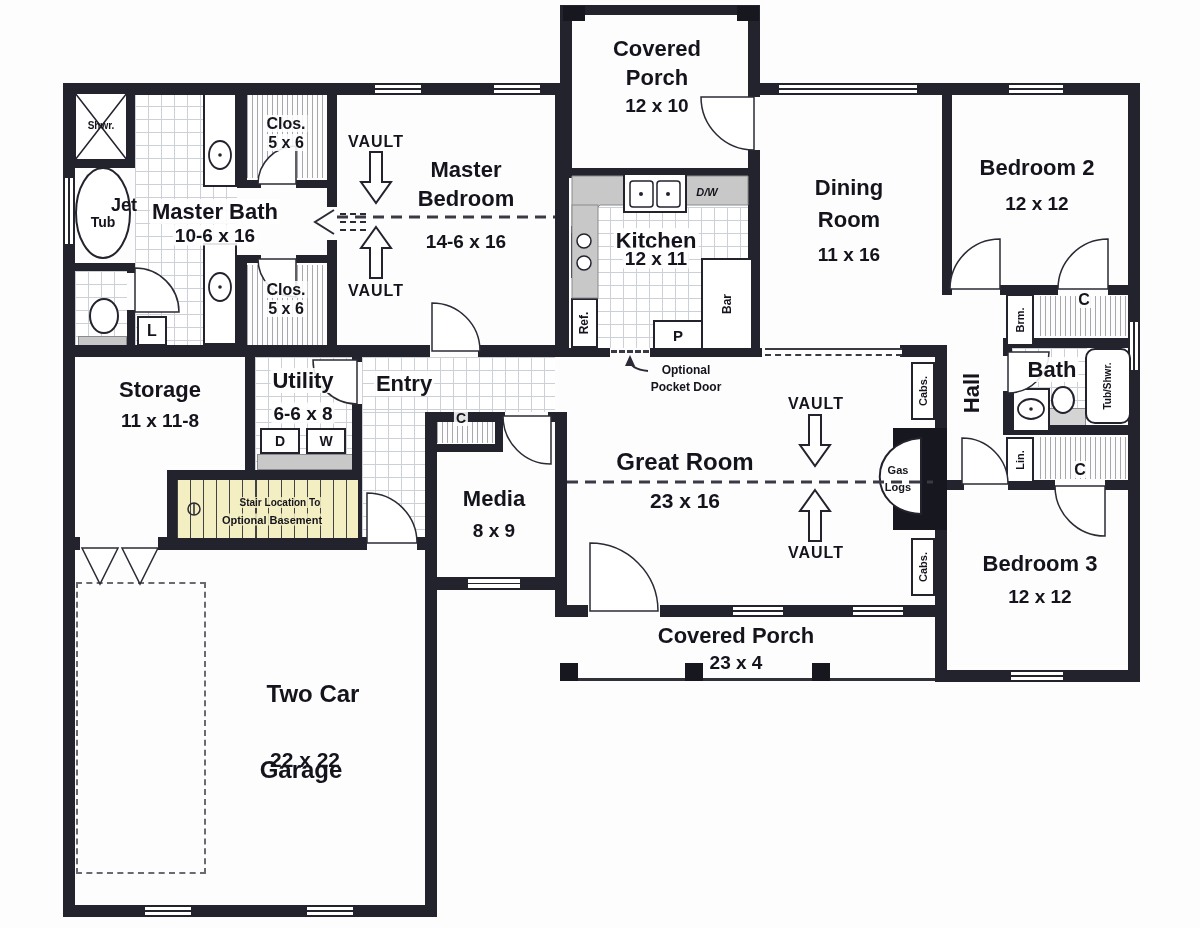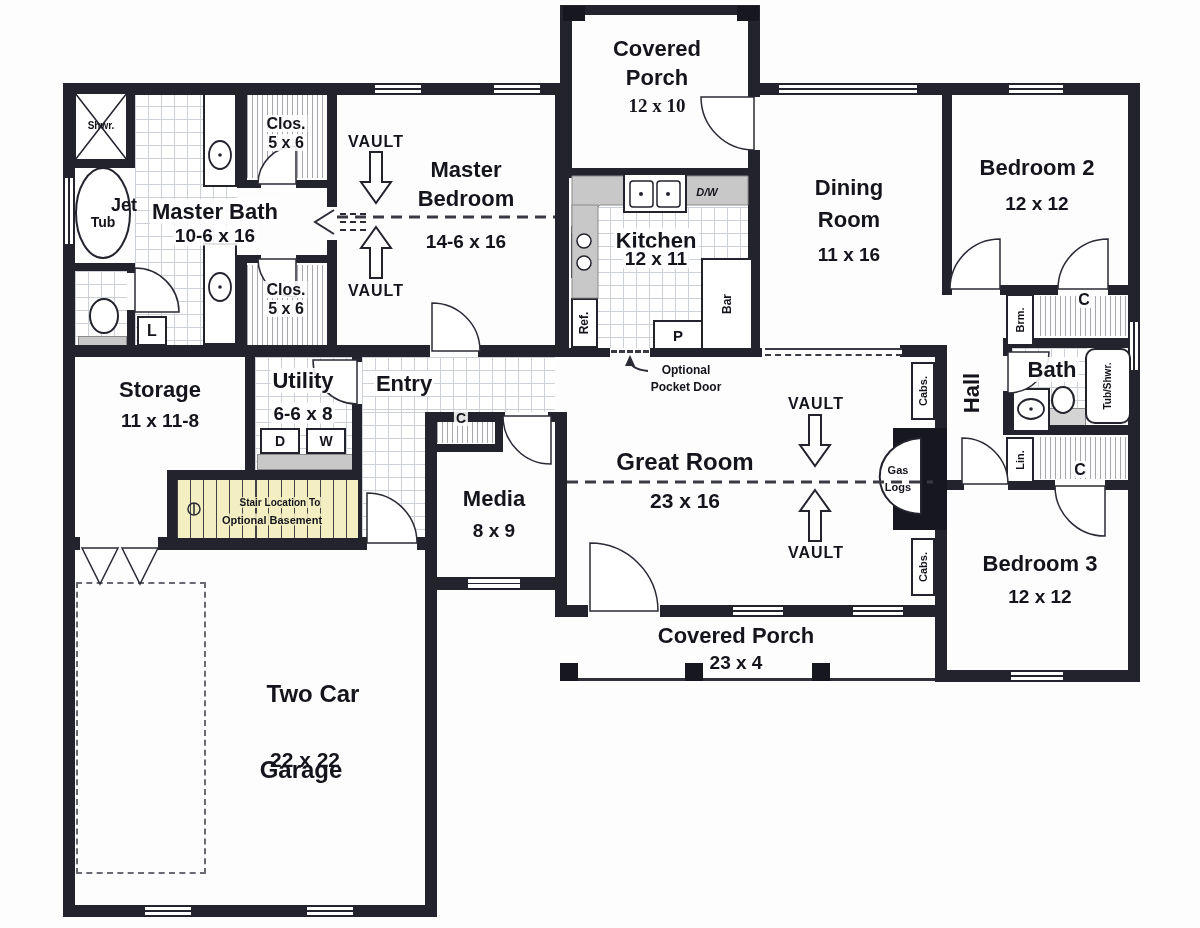--- a/index.html
+++ b/index.html
@@ -230,21 +230,21 @@
     <line x1="194" y1="503" x2="194" y2="515" stroke="#2b2b36" stroke-width="1.5"></line>
 
     <path d="M370,152 h12 v30 h9 l-15,21 l-15,-21 h9 z" fill="#fff" stroke="#23232e" stroke-width="2"></path>
     <path d="M376,227 l15,21 h-9 v30 h-12 v-30 h-9 z" fill="#fff" stroke="#23232e" stroke-width="2"></path>
     <path d="M809,415 h12 v30 h9 l-15,21 l-15,-21 h9 z" fill="#fff" stroke="#23232e" stroke-width="2"></path>
     <path d="M815,490 l15,21 h-9 v30 h-12 v-30 h-9 z" fill="#fff" stroke="#23232e" stroke-width="2"></path>
   </svg>
 
   <div class="lbl rm" style="left:657px;top:49px;">Covered</div>
   <div class="lbl rm" style="left:657px;top:78px;">Porch</div>
-  <div class="lbl dm" style="left:657px;top:105px;font-family:Liberation Serif, serif;">12 x 10</div>
+  <div class="lbl dm" style="left:657px;top:105px;">12 x 10</div>
 
   <div class="lbl" style="left:101px;top:126px;font-size:10px;">Shwr.</div>
   <div class="lbl" style="left:103px;top:205px;font-size:18px;margin-left:21px;">Jet</div>
   <div class="lbl" style="left:103px;top:222px;font-size:14px;">Tub</div>
   <div class="lbl rm" style="left:215px;top:212px;"><span class="halo">Master Bath</span></div>
   <div class="lbl dm" style="left:215px;top:235px;"><span class="halo">10-6 x 16</span></div>
   <div class="lbl" style="left:152px;top:331px;font-size:16px;">L</div>
   <div class="lbl" style="left:286px;top:124px;font-size:16px;"><span class="halo">Clos.</span></div>
   <div class="lbl" style="left:286px;top:143px;font-size:16px;"><span class="halo">5 x 6</span></div>
   <div class="lbl" style="left:286px;top:290px;font-size:16px;"><span class="halo">Clos.</span></div>

